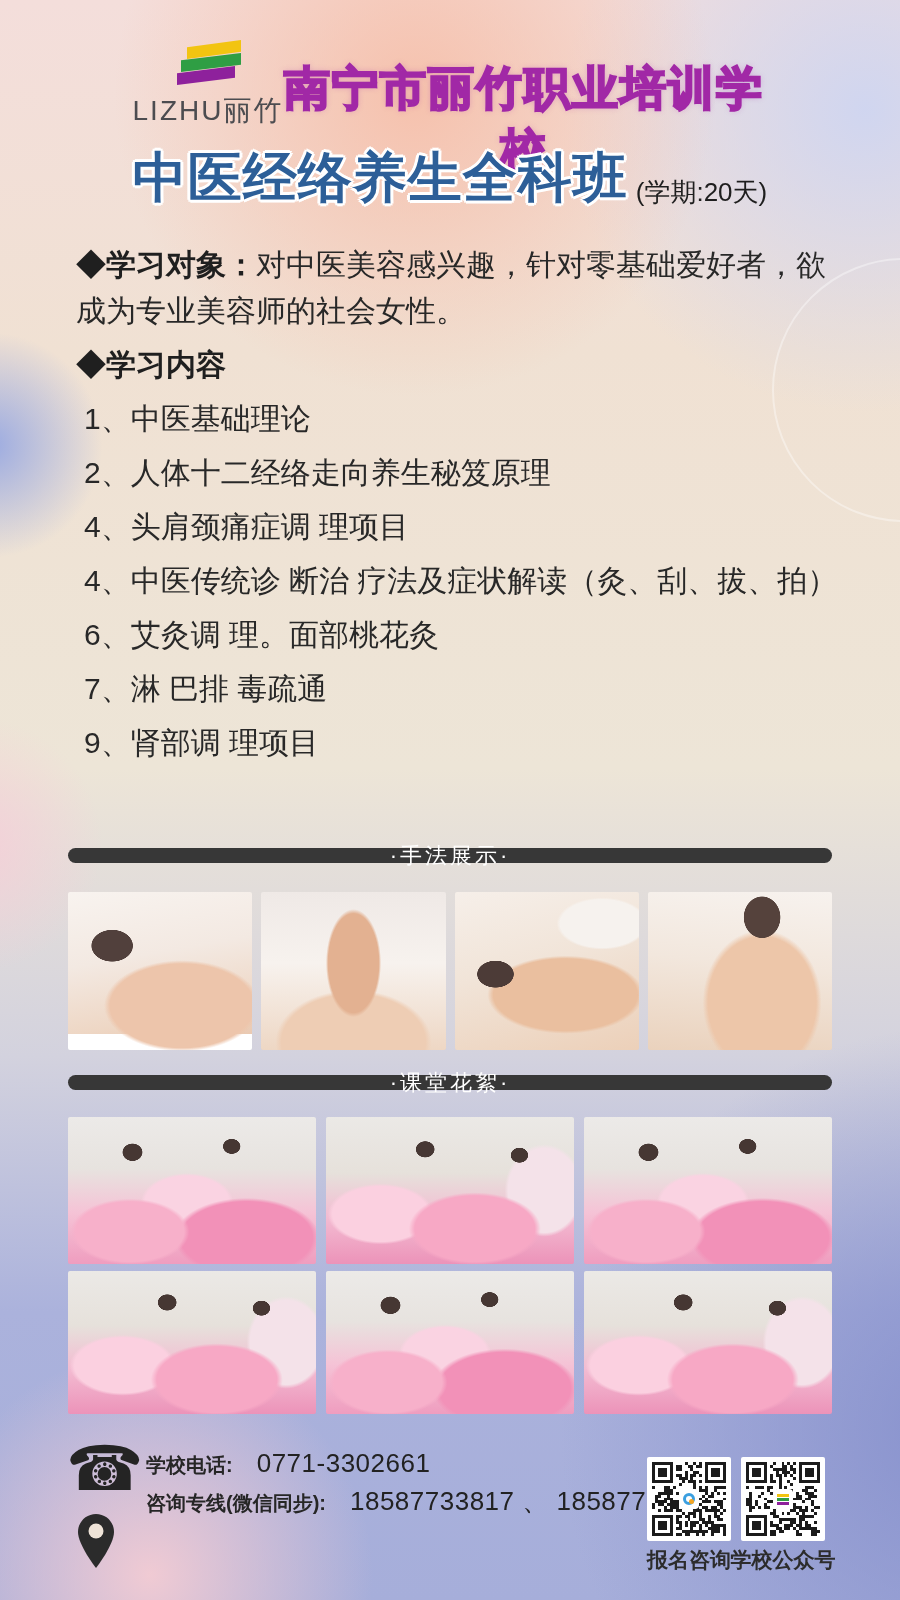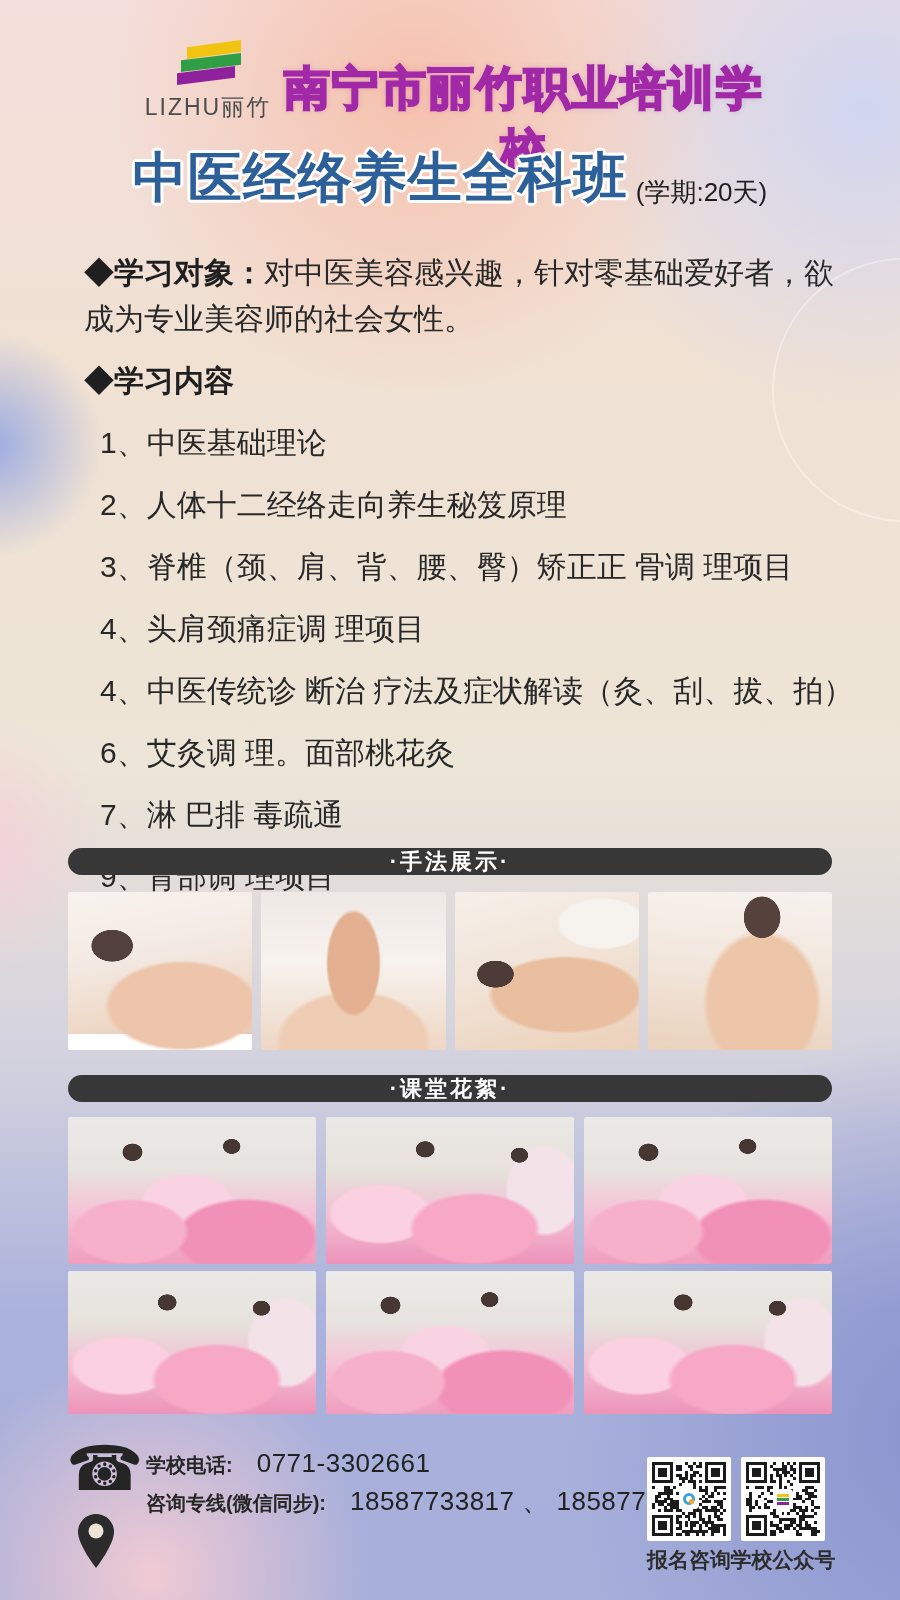--- a/index.html
+++ b/index.html
@@ -20,44 +20,44 @@
 
   
   .ribbons { position:absolute; left:177px; top:40px; width:66px; height:56px; }
   .ribbons i { display:block; height:19px; margin-top:-6px;
     clip-path:polygon(0 38%, 100% 0%, 100% 62%, 0 100%); }
   .ribbons i:first-child { margin-top:0; }
   .r-y { width:54px; margin-left:10px; background:#f2c411; }
   .r-g { width:60px; margin-left:4px;  background:#2f9e44; }
   .r-p { width:58px; margin-left:0;    background:#8e219c; }
   .logo-text { position:absolute; left:128px; top:92px; width:160px; text-align:center;
-    font-size:23px; letter-spacing:2px; color:#4c4c50; }
+    font-size:28px; letter-spacing:2px; color:#4c4c50; }
   .school-name { position:absolute; left:248px; top:42px; width:520px; margin:16px;
     text-align:center; font-size:46px; font-weight:900; letter-spacing:2px;
     color:#f3d9ec; -webkit-text-stroke:2.2px #a128a6;
     text-shadow:0 0 6px rgba(162,40,166,.35); }
 
   
   .course-row { position:absolute; left:0; top:142px; width:900px;
     display:flex; justify-content:center; align-items:flex-end; gap:8px; }
   .course-title { font-size:54px; font-weight:bold; color:#2d5f98; letter-spacing:1px;
     text-shadow:-3px 0 0 #fff,3px 0 0 #fff,0 -3px 0 #fff,0 3px 0 #fff,
       -2px -2px 0 #fff,2px 2px 0 #fff,-2px 2px 0 #fff,2px -2px 0 #fff; }
   .course-term { font-size:26px; color:#1e1e1e; padding-bottom:5px; font-weight:normal; }
 
   
   .body-text { position:absolute; left:68px; top:234px; width:790px;
     font-size:30px; line-height:46px; color:#282828; }
-  .body-text p, .body-text ul, .body-text li { margin:16px; padding:0; list-style:none; }
+  .body-text p, .body-text ul, .body-text li { margin:8px; padding:0; list-style:none; }
   .lbl, .content-heading { font-weight:bold; color:#1f1f1f; }
   .content-list li { white-space:nowrap; }
 
   
-  .pill { position:absolute; left:68px; width:764px; height:27px; background:#373737;
-    border-radius:17px; color:#fff; font-size:22px; font-weight:bold; letter-spacing:3px;
+  .pill { position:absolute; left:68px; width:764px; height:15px; background:#373737;
+    border-radius:17px; color:#fff; font-size:22px; font-weight:normal; letter-spacing:3px;
     display:flex; align-items:center; justify-content:center; }
   .pill1 { top:848px; } .pill2 { top:1075px; }
 
   
   .row { position:absolute; left:68px; width:764px; display:flex; }
   .row1 { top:892px;  height:158px; gap:9px;  }
   .row2 { top:1117px; height:147px; gap:10px; }
   .row3 { top:1271px; height:143px; gap:10px; }
   .ph { flex:1; border-radius:2px; overflow:hidden; }
   .m1 { background:
@@ -138,21 +138,20 @@
     <span class="course-title">中医经络养生全科班</span>
     <span class="course-term">(学期:20天)</span>
   </div>
 
   <div class="body-text">
     <p class="audience"><span class="lbl">◆学习对象：</span><span>对中医美容感兴趣，针对零基础爱好者，欲成为专业美容师的社会女性。</span></p>
     <p class="content-heading">◆学习内容</p>
     <ul class="content-list">
       <li>1、中医基础理论</li>
       <li>2、人体十二经络走向养生秘笈原理</li>
-      <li>3、脊椎（颈、肩、背、腰、臀）矫正正 骨调 理项目</li>
       <li>4、头肩颈痛症调 理项目</li>
       <li>4、中医传统诊 断治 疗法及症状解读（灸、刮、拔、拍）</li>
       <li>6、艾灸调 理。面部桃花灸</li>
       <li>7、淋 巴排 毒疏通</li>
       <li>9、肾部调 理项目</li>
     </ul>
   </div>
 
   <div class="pill pill1">·手法展示·</div>
   <div class="row row1">

